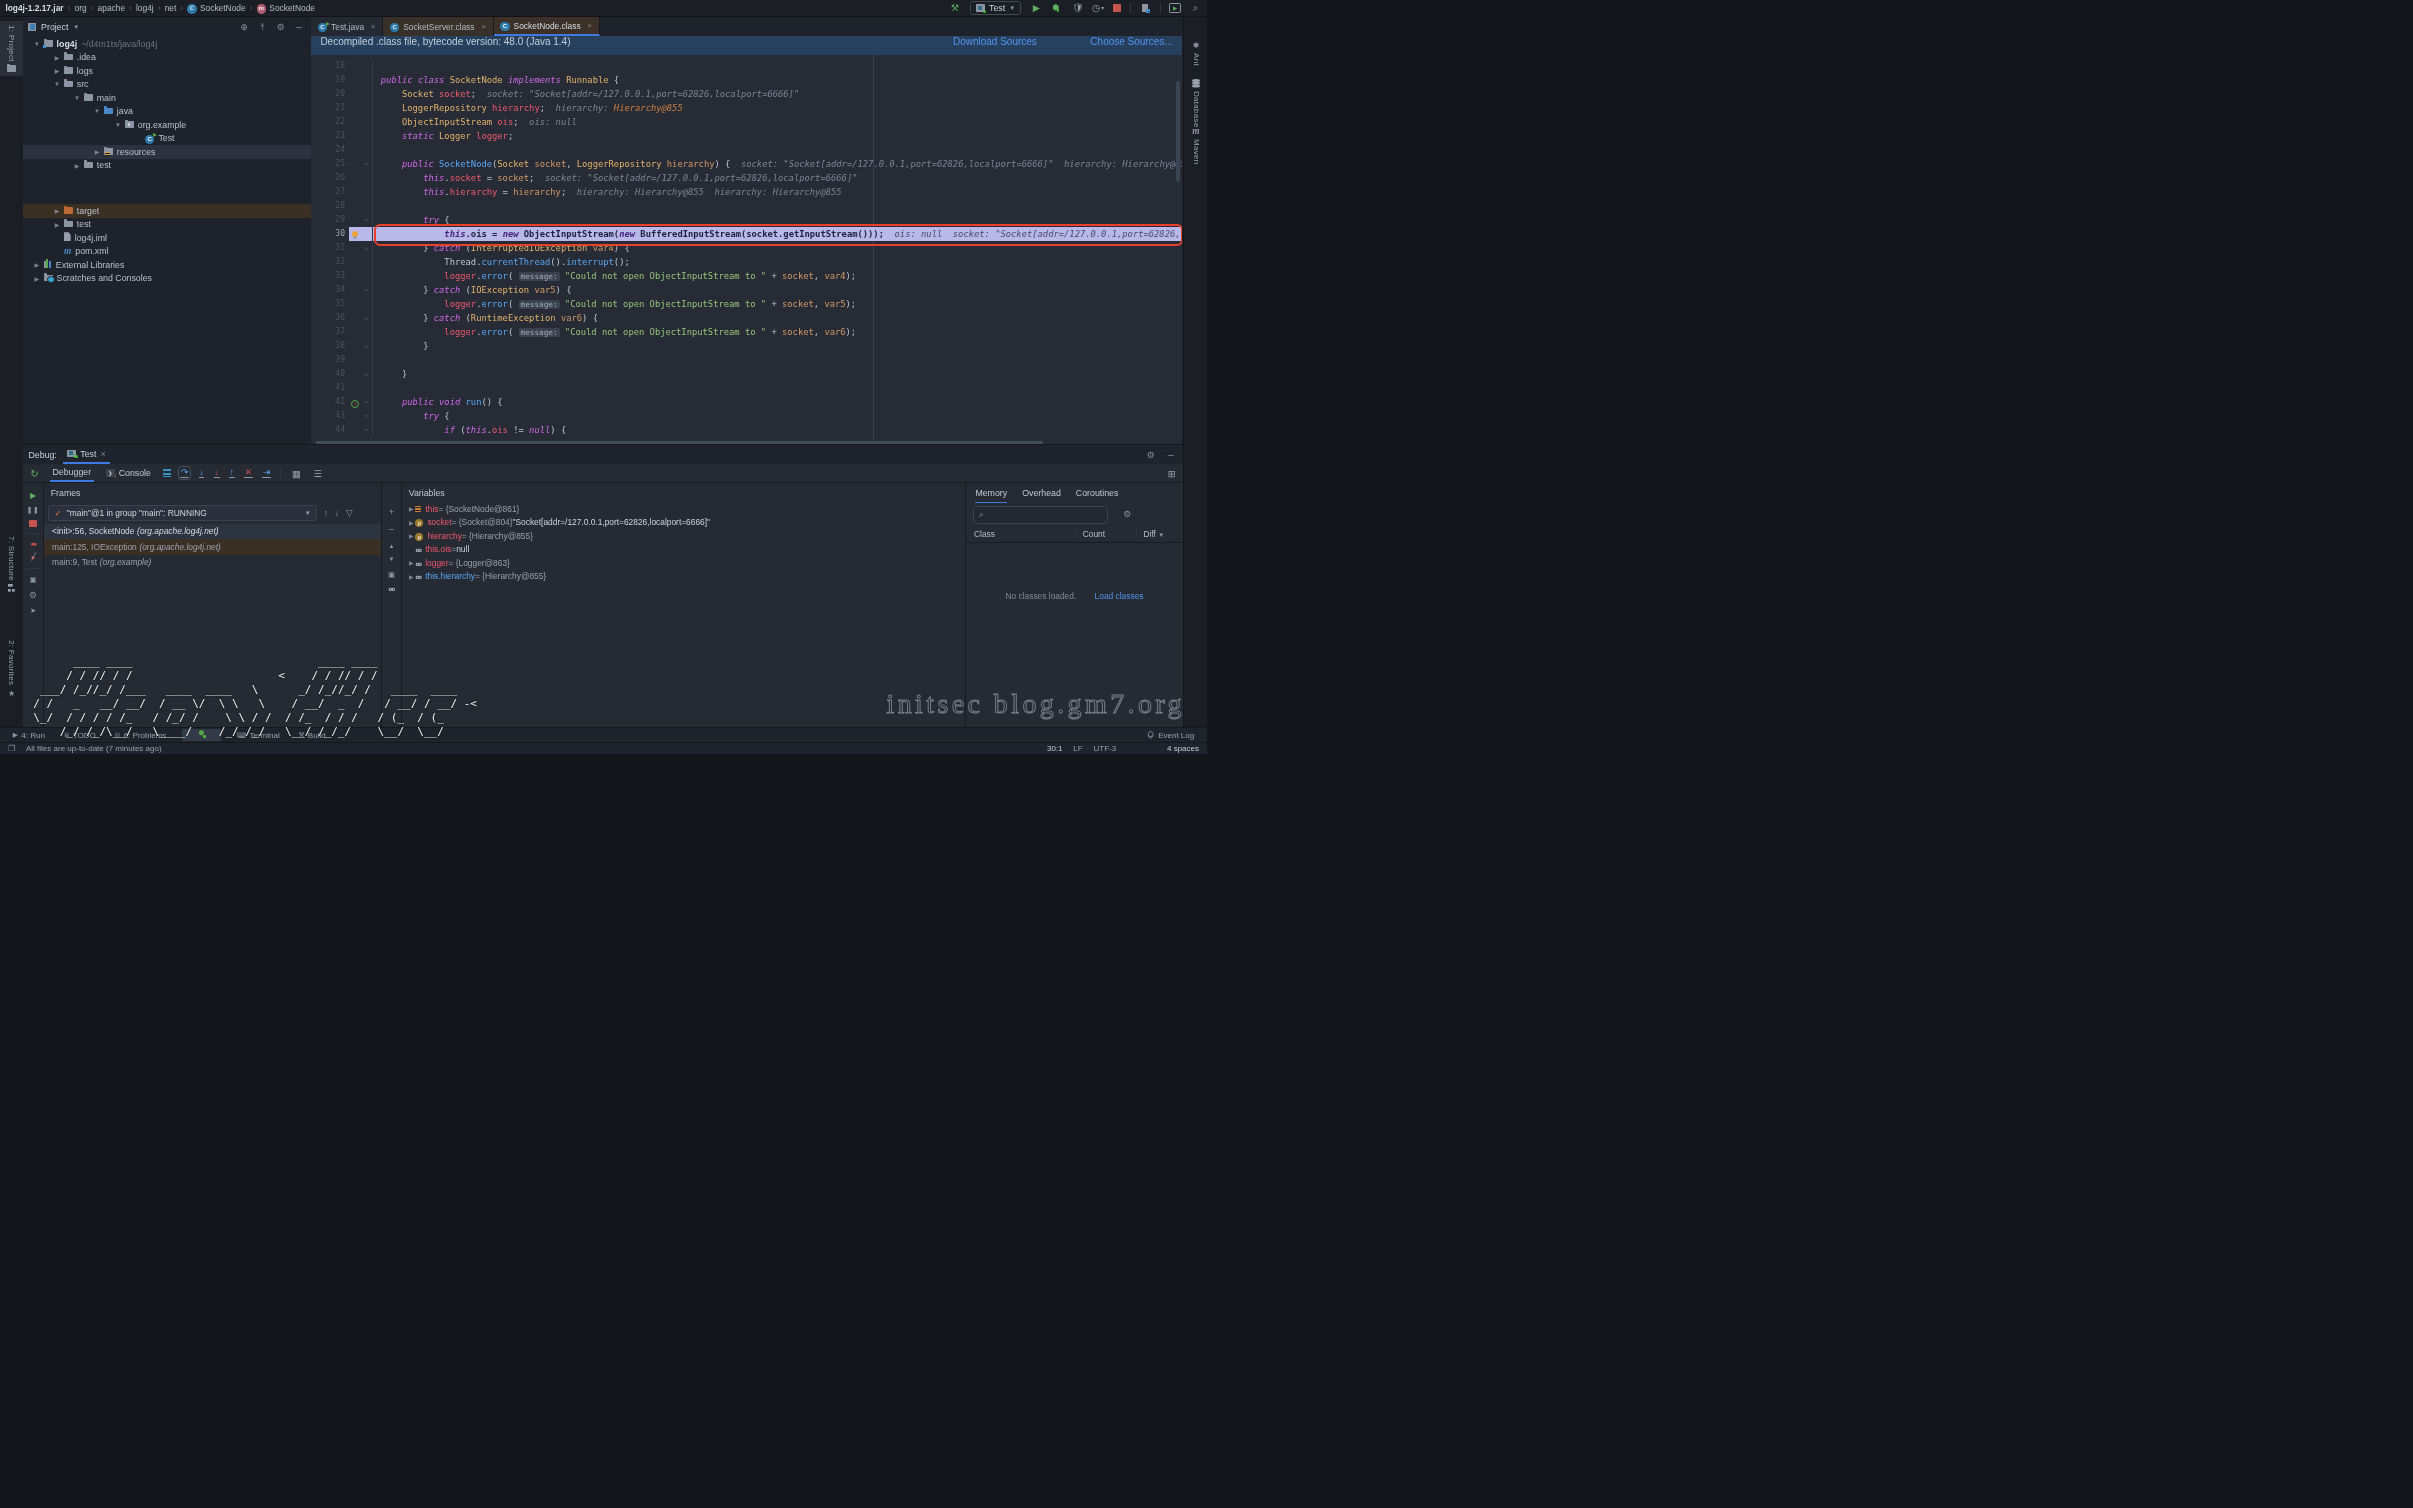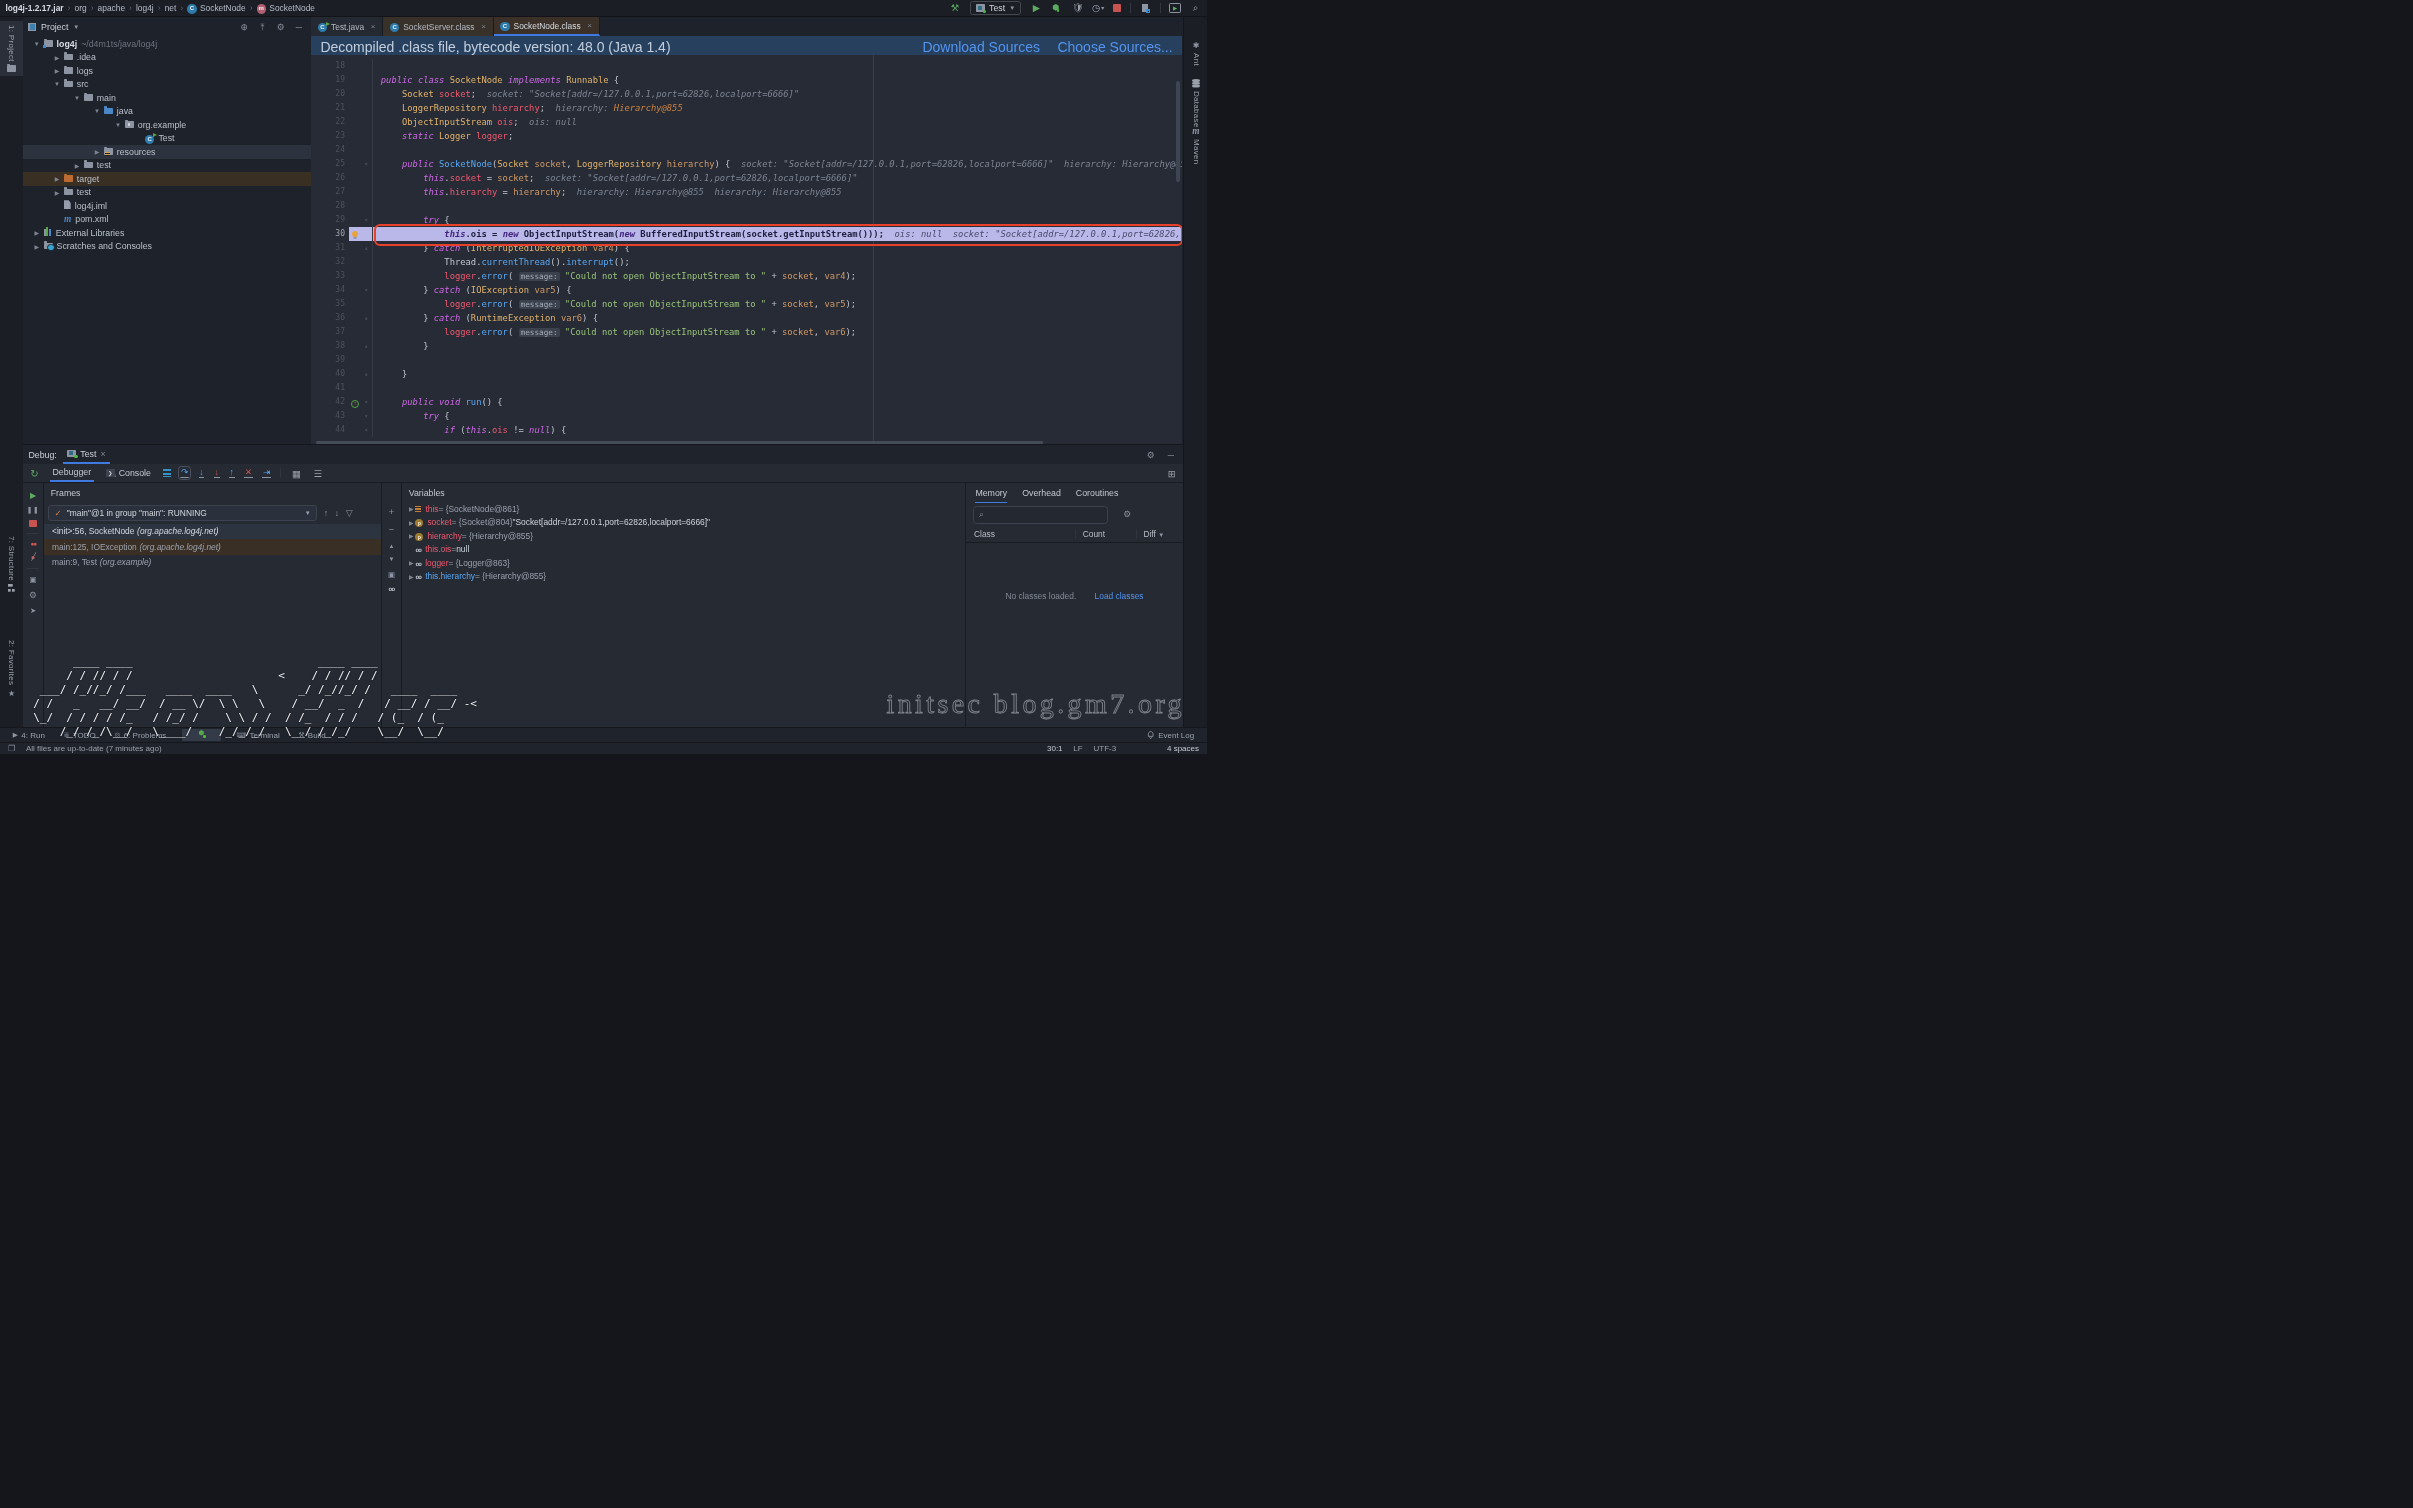--- a/index.html
+++ b/index.html
@@ -33,21 +33,21 @@
      linear-gradient(#9aa1ab 0 0) 0 4.7px/2.7px 2.7px no-repeat,
      linear-gradient(#9aa1ab 0 0) 4.7px 4.7px/2.7px 2.7px no-repeat;}
   
   #project{left:23px;top:17px;width:288px;height:428px;background:#1e222b;border-right:0.7px solid #16181f;overflow:hidden;}
   #proj-head{height:20px;display:flex;align-items:center;gap:4.7px;padding:0 5.4px;color:#ced3db;}
   #proj-head .sq{width:8px;height:8px;background:#8d95a2;position:relative;}
   #proj-head .sq::before{content:"";position:absolute;inset:1.3px;background:#3f7fae;}
   #proj-head .spacer{flex:1;}
   .ph-ic{color:#8d95a2;font-size:8.8px;width:13.5px;text-align:center;}
   .trow{height:13.5px;display:flex;align-items:center;gap:4px;white-space:nowrap;}
-  .trow.sel{background:#2d333e;} .trow.hilite{background:#3a2f23;}
+  .trow.sel{background:#2d333e;} .trow.hilite{background:#3a2f23;margin-top:32px;}
   .tch{color:#7d8491;font-size:6px;width:6px;display:inline-block;text-align:center;}
   .tsuffix{color:#6d747f;}
   .fi{display:inline-block;position:relative;}
   .fo{display:inline-block;width:8.8px;height:6.7px;background:#8d95a2;border-radius:0.7px;position:relative;top:0;}
   .fo::before{content:"";position:absolute;top:-1.3px;left:0;width:3.4px;height:1.3px;background:inherit;border-radius:0.7px 0.7px 0 0;}
   .fo.blue{background:#4a87c7;} .fo.orange{background:#bb6a33;}
   .fo.proj::after{content:"";position:absolute;bottom:-1.3px;left:-1.3px;width:3.4px;height:3.4px;background:#3f8fd0;}
   .fo.res::after{content:"";position:absolute;bottom:-1.3px;left:0.7px;width:5.4px;height:4px;
      background:repeating-linear-gradient(#d8a343 0 1px,#1e222b 1px 2px);}
   .fo.pkg::after{content:"";position:absolute;top:2px;left:2.7px;width:2.7px;height:2.7px;border-radius:50%;background:#d7dbe0;}
@@ -64,21 +64,21 @@
   .libs i:nth-child(2){height:8.8px;background:#57a64a;}
   .libs i:nth-child(3){height:7.4px;background:#4a87c7;}
   
   #editor{left:311px;top:17px;width:871px;height:428px;background:#272b35;}
   #tabs{height:19px;background:#1e222a;display:flex;align-items:stretch;}
   .etab{display:flex;align-items:center;gap:4px;padding:0 6.7px;color:#b4bac4;font-size:8.4px;border-right:0.7px solid #171a20;}
   .etab .x{color:#7d8491;margin-left:2.7px;font-size:8px;}
   .etab.t0{background:#252932;}
   .etab.lib{background:#37312a;}
   .etab.active{background:#3b3128;border-bottom:2px solid #3f7ae0;color:#d6dbe2;}
-  #notif{height:19px;background:#27405e;display:flex;align-items:flex-end;padding:0 9.4px;color:#c2cede;font-size:14px;}
+  #notif{height:19px;background:#27405e;display:flex;align-items:flex-start;padding:0 9.4px;color:#c2cede;font-size:10px;gap:36px;}
   #notif .spacer{flex:1;}
   .linkblue{color:#5394f0;margin-left:17.5px;}
   #codearea{position:relative;left:0;top:0;width:871px;height:386px;overflow:hidden;padding-top:4px;box-sizing:border-box;}
   #marginguide{position:absolute;left:562px;top:0;bottom:0;width:0.7px;background:#3a4150;z-index:1;}
   .crow{position:relative;z-index:2;display:flex;height:14px;line-height:14px;
         font-family:"DejaVu Sans Mono",monospace;font-size:8.8px;white-space:pre;}
   .ln{flex:none;width:34px;text-align:right;color:#4c525d;padding-right:4px;font-size:8px;}
   .gic{flex:none;width:12px;text-align:center;}
   .gfold{flex:none;width:10.8px;color:#6b7280;font-size:6px;text-align:center;border-right:0.7px solid #343a46;}
   .ctext{flex:1;padding-left:8px;overflow:hidden;}

